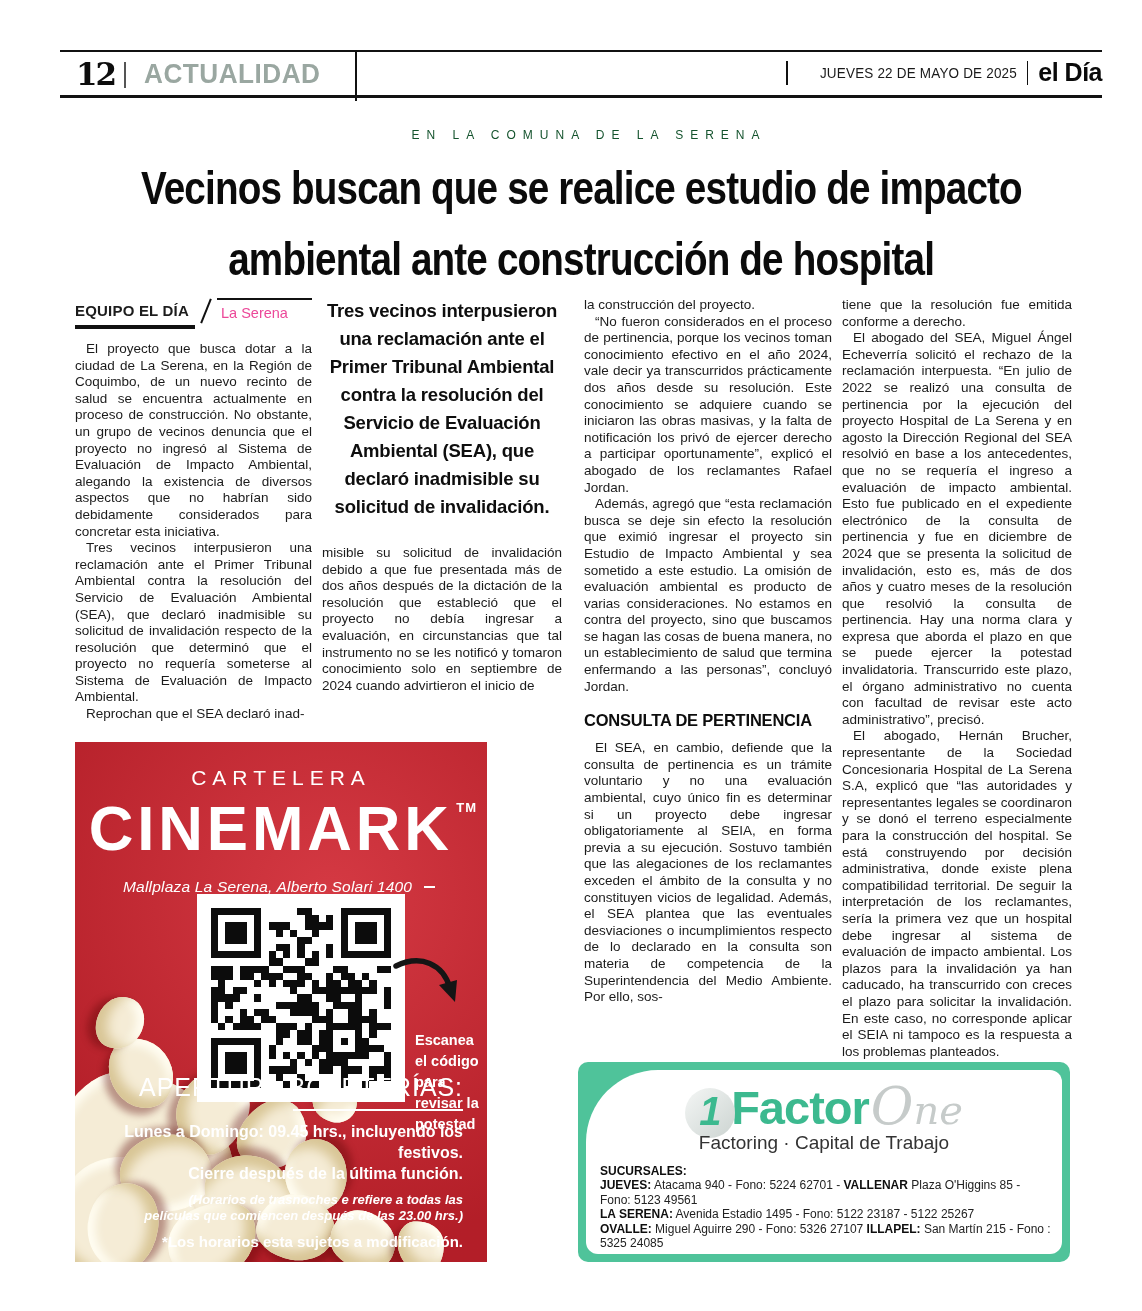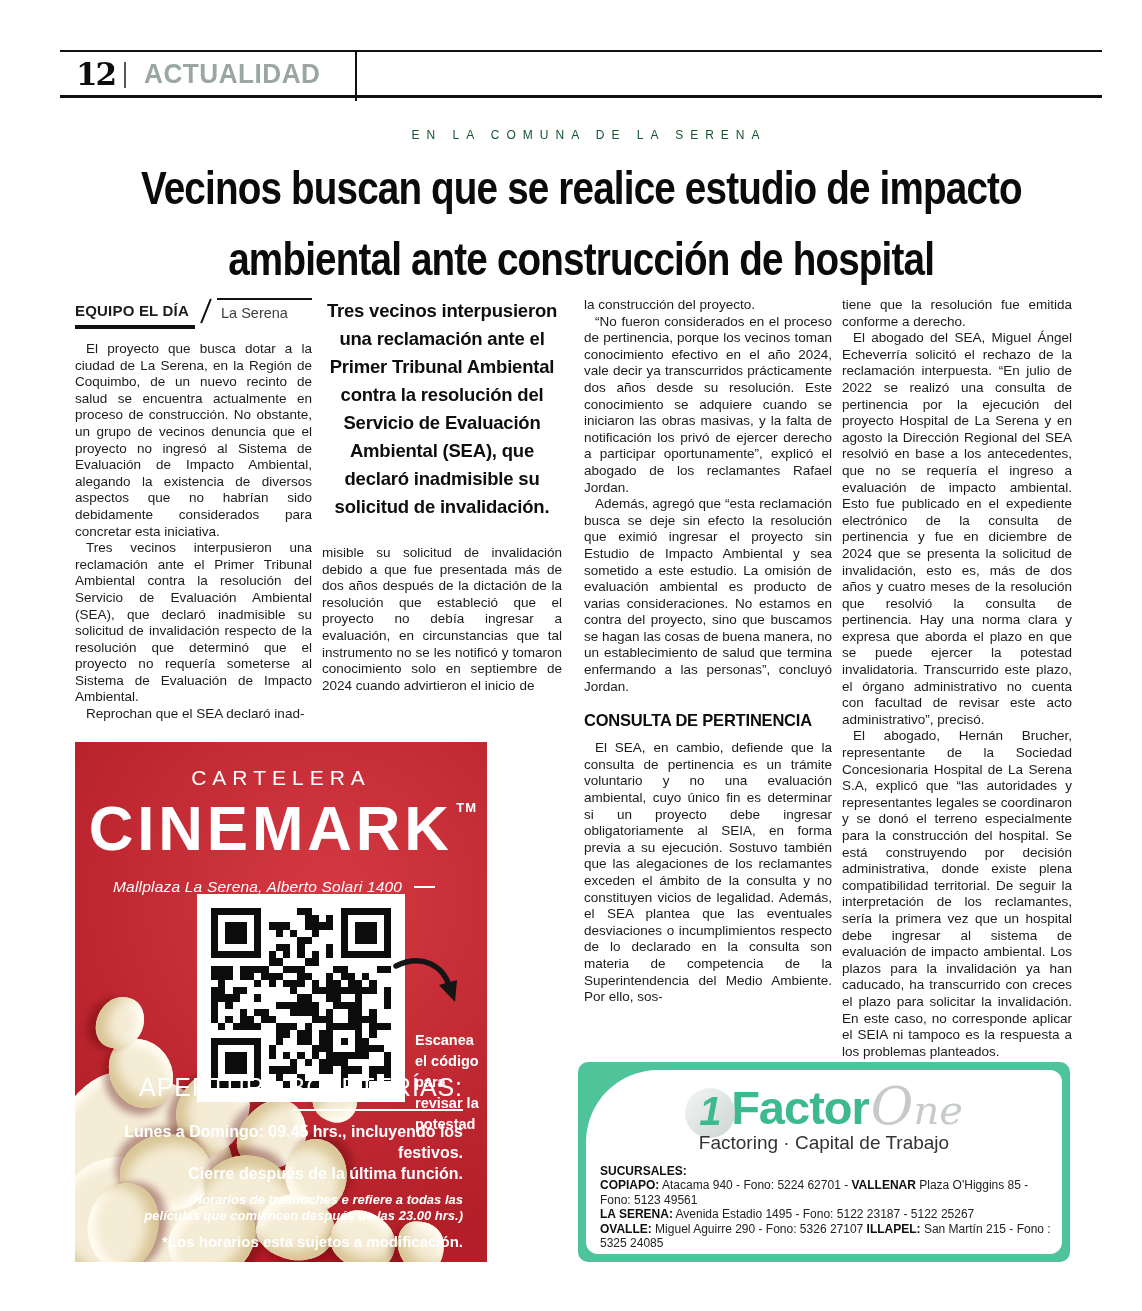--- a/index.html
+++ b/index.html
@@ -36,38 +36,38 @@
   .col p{margin:0;font-size:13.5px;line-height:16.6px;text-align:justify;color:#1b1b1b;}
   .col p.indent{text-indent:11px;}
 
   .byline{display:flex;align-items:stretch;height:32px;margin-bottom:12px;}
   .byline-author{font-weight:bold;font-size:15px;letter-spacing:.2px;border-bottom:4px solid #111;
                  padding:5px 6px 6px 0;white-space:nowrap;}
   .byline-slash{width:22px;position:relative;}
   .byline-slash::before{content:"";position:absolute;left:10px;top:1px;height:26px;width:2px;
                         background:#111;transform:rotate(22deg);}
   .byline-location{flex:1;border-top:2px solid #111;margin-top:1px;padding:5px 0 0 4px;
-                   font-size:14.5px;color:#404040;}
+                   font-size:14.5px;color:#ec4899;}
 
   .pull-quote{font-size:18.5px;font-weight:bold;line-height:28px;text-align:center;
               letter-spacing:-.2px;color:#0e0e0e;margin:0 0 24px 0;}
   .subhead{font-size:17px;font-weight:800;letter-spacing:-.2px;color:#0d0d0d;
            margin:16px 0 9px 0;transform:scaleX(.97);transform-origin:left;}
 
   
   .cinemark-ad{position:absolute;left:75px;top:742px;width:412px;height:520px;
                background:radial-gradient(circle at 62% 30%, rgba(255,255,255,.10), rgba(0,0,0,.14) 80%),
                           var(--cinemark_red,#d0232e);
                color:#fff;overflow:hidden;}
   .ad-kicker{position:absolute;left:0;right:0;top:24px;text-align:center;font-size:21px;
              letter-spacing:6px;font-weight:500;}
   .cinemark-logo{position:absolute;left:0;right:0;top:50px;text-align:center;white-space:nowrap;}
   .cinemark-logo .brand{font-size:63px;font-weight:800;letter-spacing:4px;display:inline-block;transform:scaleX(.98);}
   .cinemark-logo .tm{font-size:13px;font-weight:bold;vertical-align:38px;letter-spacing:1px;}
-  .cinemark-address{position:absolute;left:38px;right:52px;top:136px;display:flex;align-items:center;}
+  .cinemark-address{position:absolute;left:48px;right:52px;top:136px;display:flex;align-items:center;}
   .cinemark-address .addr{font-size:15.5px;font-style:italic;font-weight:500;letter-spacing:.2px;white-space:nowrap;}
   .cinemark-address .addr-rule{flex:1;height:2.5px;background:#fff;margin-left:12px;}
 
   .qr-tile{position:absolute;left:122px;top:152px;width:208px;height:208px;background:#fff;
            box-sizing:border-box;padding:14px;}
   .qr-tile svg{display:block;width:180px;height:180px;}
   .qr-arrow{position:absolute;left:318px;top:212px;width:72px;height:72px;}
   .qr-caption{position:absolute;left:340px;top:288px;font-size:14.5px;font-weight:bold;line-height:21px;}
 
   .tickets-block{position:absolute;right:24px;bottom:12px;width:390px;text-align:right;}
@@ -101,20 +101,26 @@
 </head>
 <body>
 
 <div class="page">
 
   <div class="rule-top"></div>
   <div class="page-number">12</div>
   <div class="mast-sep"></div>
   <div class="section-title">ACTUALIDAD</div>
   <div class="mast-vrule"></div>
+  <div class="mast-right">
+    <div class="date-sep"></div>
+    <div class="issue-date">JUEVES 22 DE MAYO DE 2025</div>
+    <div class="date-sep"></div>
+    <div class="newspaper-logo">el Día</div>
+  </div>
   <div class="rule-thick"></div>
 
   <div class="kicker">EN LA COMUNA DE LA SERENA</div>
   <div class="headline">
     <span class="hl-line">Vecinos buscan que se realice estudio de impacto</span><br>
     <span class="hl-line">ambiental ante construcción de hospital</span>
   </div>
 
   <div class="col col-1">
     <div class="byline">
@@ -514,20 +520,20 @@
   </div>
 
   <div class="factorone-ad">
     <div class="factorone-inner">
       <div class="f1-logo-row">
         <span class="f1-mark"><span>1</span></span><span class="f1-brand">Factor</span><span class="f1-one"><span class="bigO">O</span><span>ne</span></span>
       </div>
       <div class="f1-tagline">Factoring · Capital de Trabajo</div>
       <div class="f1-branches" id="f1-branches">
           <div><b>SUCURSALES:</b></div>
-          <div><b>COPIAPO:</b><span> Atacama 940 - Fono: 5224 62701 - </span><b>VALLENAR</b><span> Plaza O'Higgins 85 - Fono: 5123 49561</span></div>
+          <div><b>JUEVES:</b><span> Atacama 940 - Fono: 5224 62701 - </span><b>VALLENAR</b><span> Plaza O'Higgins 85 - Fono: 5123 49561</span></div>
           <div><b>LA SERENA:</b><span> Avenida Estadio 1495 - Fono: 5122 23187 - 5122 25267</span></div>
           <div><b>OVALLE:</b><span> Miguel Aguirre 290 - Fono: 5326 27107 </span><b>ILLAPEL:</b><span> San Martín 215 - Fono : 5325 24085</span></div>
         </div>
     </div>
   </div>
 
 </div>
 
 </body></html>

